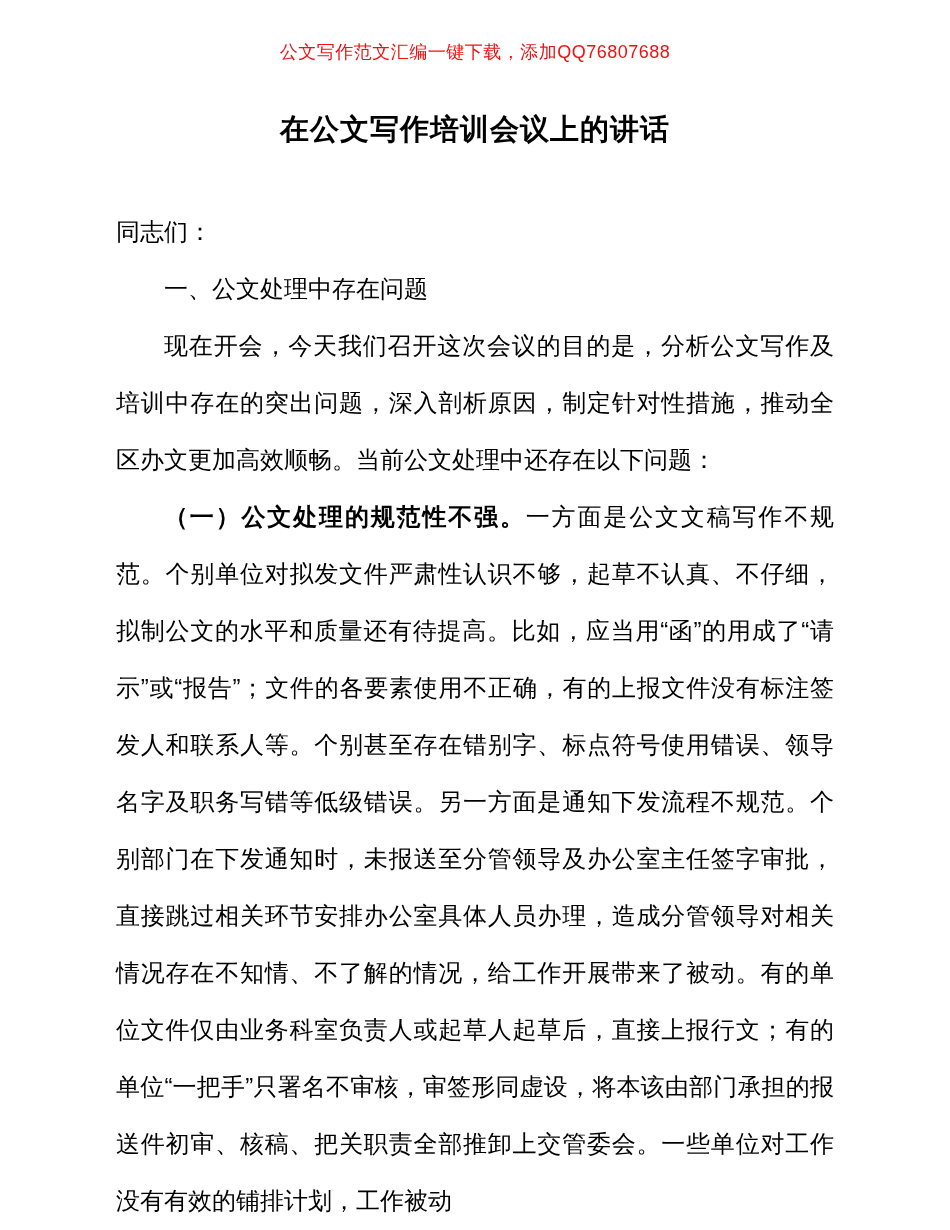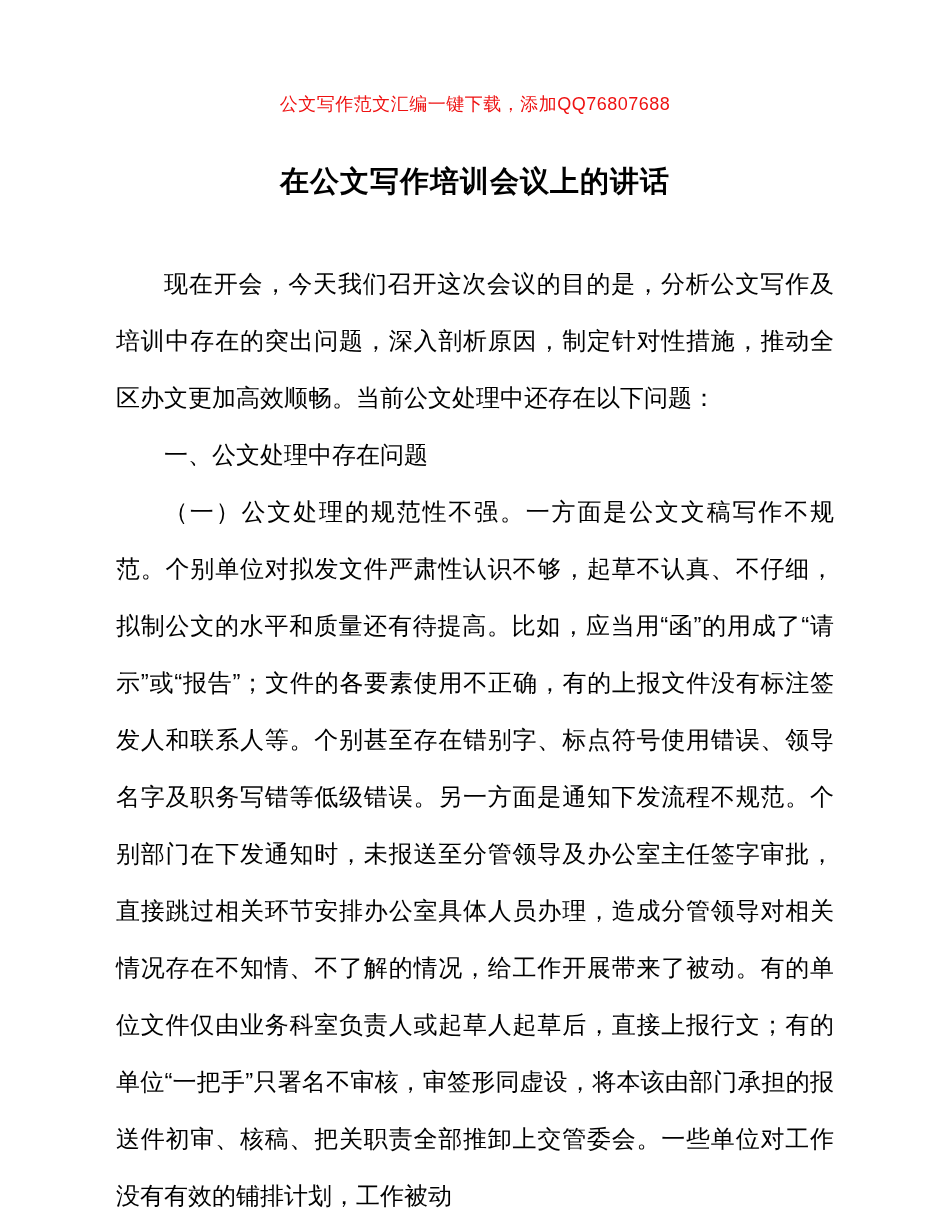--- a/index.html
+++ b/index.html
@@ -11,21 +11,21 @@
     position: relative;
     width: 950px;
     height: 1230px;
     margin: 0 auto;
     background: #ffffff;
     overflow: hidden;
     font-family: "Liberation Sans", sans-serif;
     color: #000000;
   }
   .promo-line {
-    padding-top: 92px;
+    padding-top: 40px;
     text-align: center;
     font-size: 18px;
     line-height: 25px;
     color: #ee1111;
     letter-spacing: 0.5px;
   }
   .doc-title {
     margin-top: 40px;
     text-align: center;
     font-size: 29px;
@@ -41,36 +41,37 @@
     text-justify: inter-ideograph;
   }
   .doc-body p {
     margin: 0;
     padding: 0;
   }
   .doc-body p.indent {
     text-indent: 2em;
   }
   .bold-lead {
-    font-weight: normal;
+    font-weight: bold;
   }
 </style>
 </head>
 <body>
 
 <div class="page">
 
   <div class="promo-line">公文写作范文汇编一键下载，添加QQ76807688</div>
 
   <h1 class="doc-title">在公文写作培训会议上的讲话</h1>
 
   <div class="doc-body">
 
+    <p>同志们：</p>
+
+    <p class="indent">一、公文处理中存在问题</p>
 
     <p class="indent">现在开会，今天我们召开这次会议的目的是，分析公文写作及培训中存在的突出问题，深入剖析原因，制定针对性措施，推动全区办文更加高效顺畅。当前公文处理中还存在以下问题：</p>
-
-    <p class="indent">一、公文处理中存在问题</p>
 
     <p class="indent"><span class="bold-lead">（一）公文处理的规范性不强。</span><span>一方面是公文文稿写作不规范。个别单位对拟发文件严肃性认识不够，起草不认真、不仔细，拟制公文的水平和质量还有待提高。比如，应当用“函”的用成了“请示”或“报告”；文件的各要素使用不正确，有的上报文件没有标注签发人和联系人等。个别甚至存在错别字、标点符号使用错误、领导名字及职务写错等低级错误。另一方面是通知下发流程不规范。个别部门在下发通知时，未报送至分管领导及办公室主任签字审批，直接跳过相关环节安排办公室具体人员办理，造成分管领导对相关情况存在不知情、不了解的情况，给工作开展带来了被动。有的单位文件仅由业务科室负责人或起草人起草后，直接上报行文；有的单位“一把手”只署名不审核，审签形同虚设，将本该由部门承担的报送件初审、核稿、把关职责全部推卸上交管委会。一些单位对工作没有有效的铺排计划，工作被动</span></p>
 
   </div>
 
 </div>
 
 </body></html>

